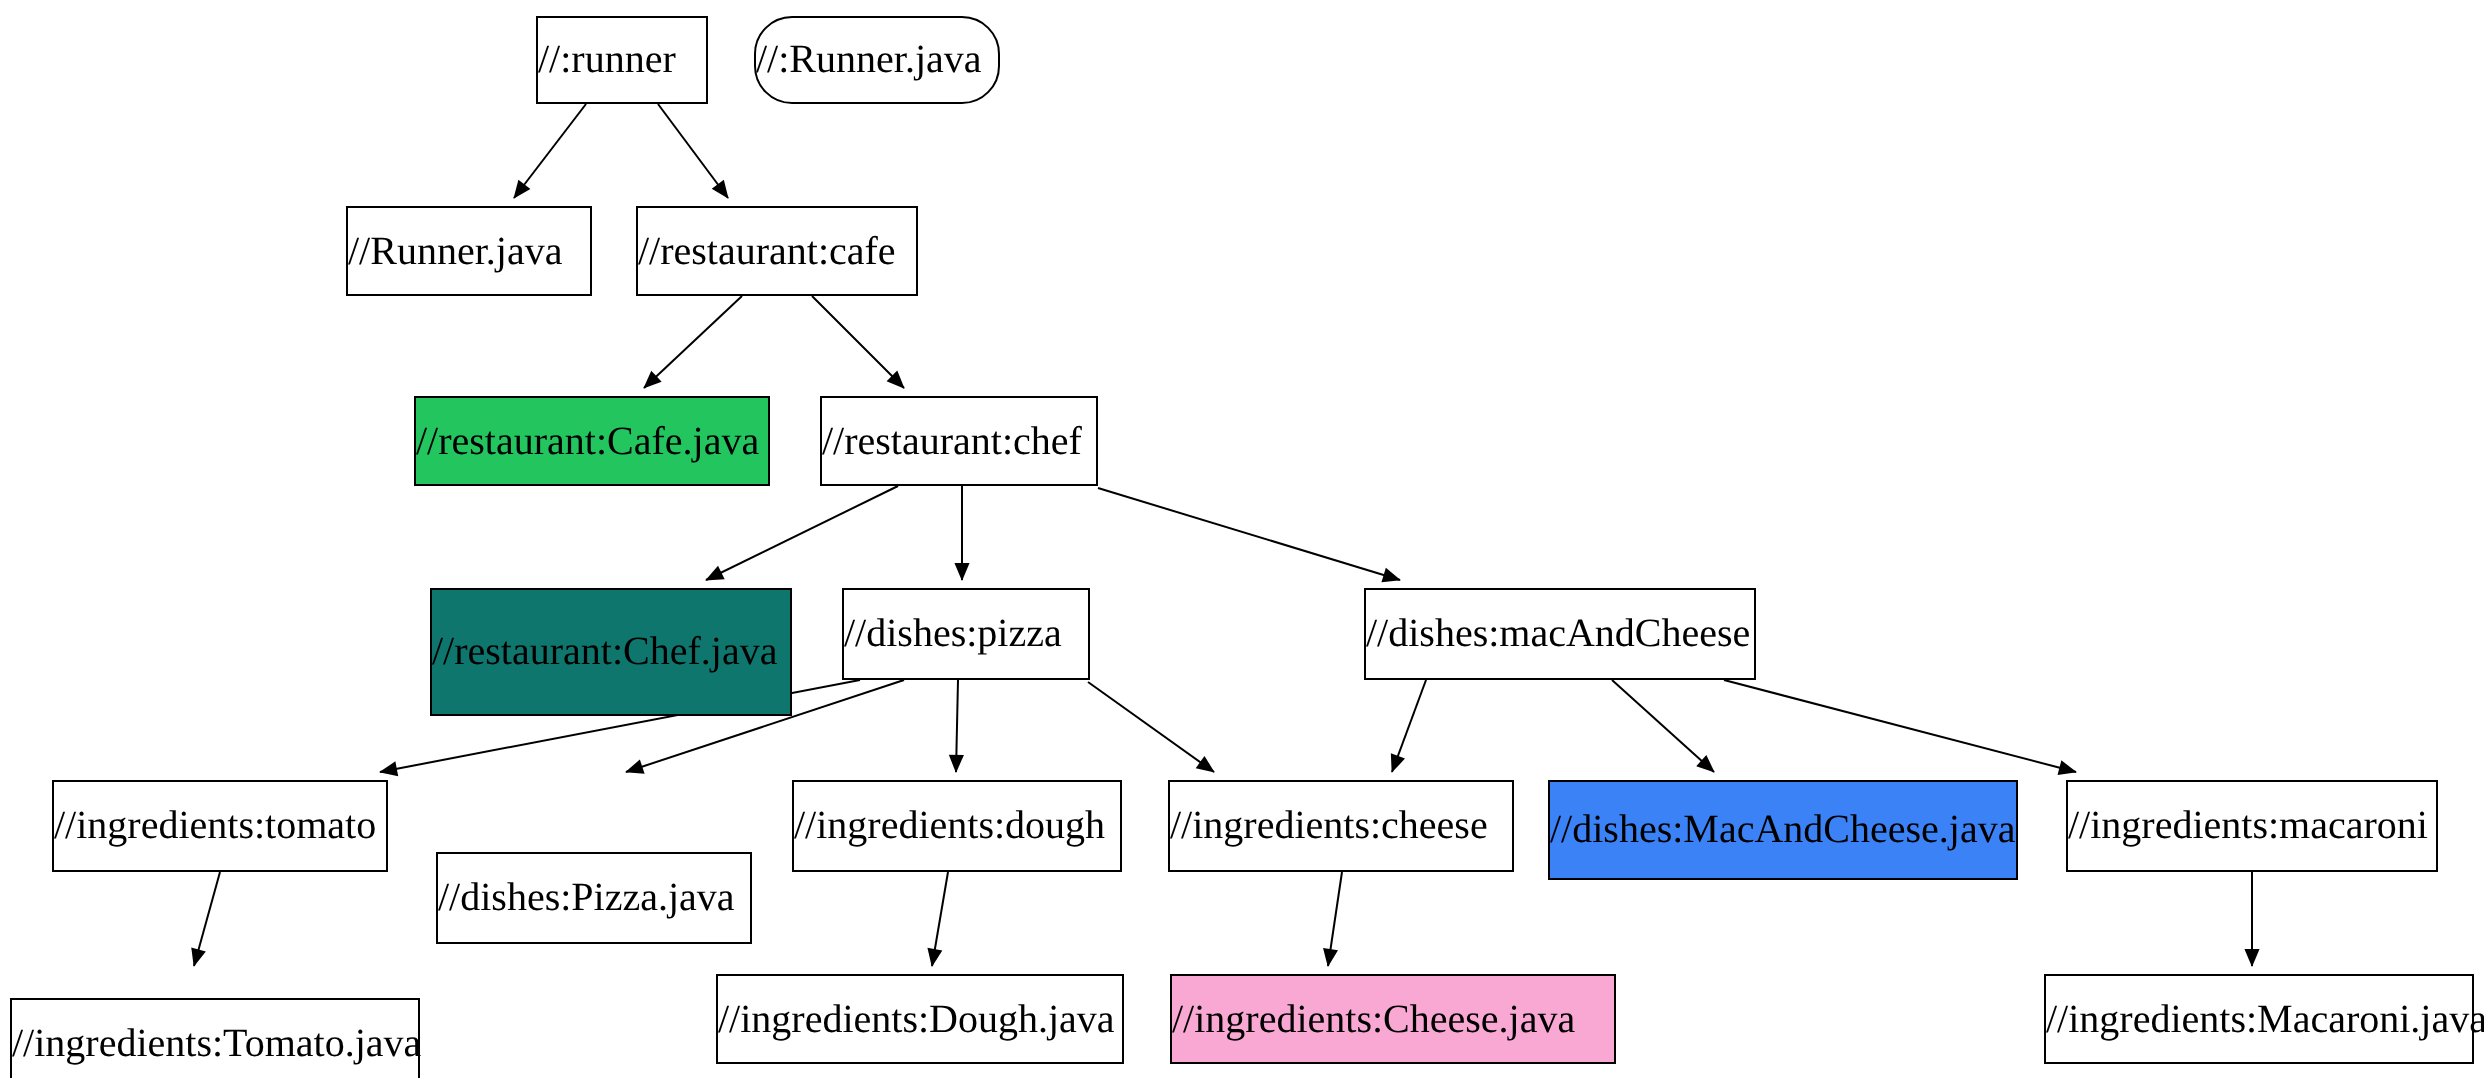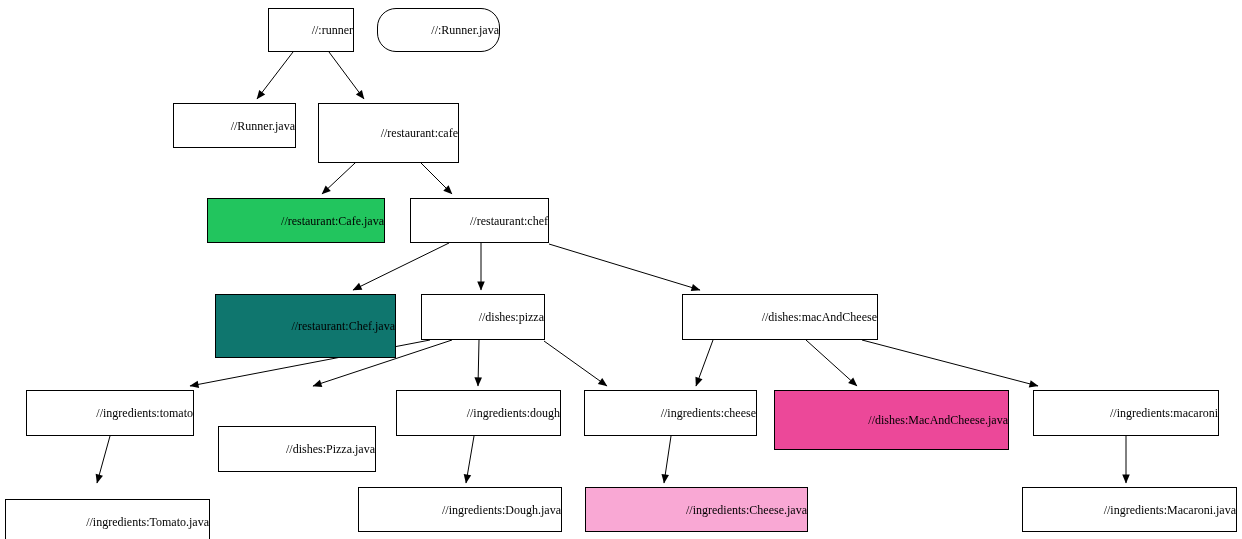--- a/index.html
+++ b/index.html
@@ -23,22 +23,22 @@
     height: 539px;
   }
   .graph-node {
     position: absolute;
     box-sizing: border-box;
     background: #ffffff;
     border: 1px solid #000000;
     color: #000000;
     display: flex;
     align-items: center;
-    justify-content: flex-end;
-    font-size: 12px;
+    justify-content: flex-start;
+    font-size: 20px;
     line-height: 1;
     white-space: nowrap;
     z-index: 2;
   }
 </style>
 </head>
 <body>
 
 <div class="canvas">
   <svg class="edge-layer" width="1242" height="539" viewBox="0 0 1242 539" xmlns="http://www.w3.org/2000/svg">
@@ -71,21 +71,21 @@
   <div id="nodes">
       <div class="graph-node" style="left: 268px; top: 8px; width: 86px; height: 44px; background: rgb(255, 255, 255); border-color: rgb(0, 0, 0); color: rgb(0, 0, 0);">
         <span>//:runner</span>
       </div>
       <div class="graph-node" style="left: 377px; top: 8px; width: 123px; height: 44px; background: rgb(255, 255, 255); border-color: rgb(0, 0, 0); color: rgb(0, 0, 0); border-radius: 19px;">
         <span>//:Runner.java</span>
       </div>
       <div class="graph-node" style="left: 173px; top: 103px; width: 123px; height: 45px; background: rgb(255, 255, 255); border-color: rgb(0, 0, 0); color: rgb(0, 0, 0);">
         <span>//Runner.java</span>
       </div>
-      <div class="graph-node" style="left: 318px; top: 103px; width: 141px; height: 60px; background: rgb(255, 255, 255); border-color: rgb(0, 0, 0); color: rgb(0, 0, 0);">
+      <div class="graph-node" style="left: 318px; top: 103px; width: 141px; height: 45px; background: rgb(255, 255, 255); border-color: rgb(0, 0, 0); color: rgb(0, 0, 0);">
         <span>//restaurant:cafe</span>
       </div>
       <div class="graph-node" style="left: 207px; top: 198px; width: 178px; height: 45px; background: #22c55e; border-color: rgb(0, 0, 0); color: rgb(0, 0, 0);">
         <span>//restaurant:Cafe.java</span>
       </div>
       <div class="graph-node" style="left: 410px; top: 198px; width: 139px; height: 45px; background: rgb(255, 255, 255); border-color: rgb(0, 0, 0); color: rgb(0, 0, 0);">
         <span>//restaurant:chef</span>
       </div>
       <div class="graph-node" style="left: 215px; top: 294px; width: 181px; height: 64px; background: #0f766e; border-color: rgb(0, 0, 0); color: rgb(0, 0, 0);">
         <span>//restaurant:Chef.java</span>
@@ -101,21 +101,21 @@
       </div>
       <div class="graph-node" style="left: 218px; top: 390px; width: 158px; height: 46px; background: rgb(255, 255, 255); border-color: rgb(0, 0, 0); color: rgb(0, 0, 0); margin-top: 36px;">
         <span>//dishes:Pizza.java</span>
       </div>
       <div class="graph-node" style="left: 396px; top: 390px; width: 165px; height: 46px; background: rgb(255, 255, 255); border-color: rgb(0, 0, 0); color: rgb(0, 0, 0);">
         <span>//ingredients:dough</span>
       </div>
       <div class="graph-node" style="left: 584px; top: 390px; width: 173px; height: 46px; background: rgb(255, 255, 255); border-color: rgb(0, 0, 0); color: rgb(0, 0, 0);">
         <span>//ingredients:cheese</span>
       </div>
-      <div class="graph-node" style="left: 774px; top: 390px; width: 235px; height: 60px; background: #ec4899; border-color: rgb(0, 0, 0); color: rgb(0, 0, 0); padding-left: 16px;">
+      <div class="graph-node" style="left: 774px; top: 390px; width: 235px; height: 50px; background: #3b82f6; border-color: rgb(0, 0, 0); color: rgb(0, 0, 0);">
         <span>//dishes:MacAndCheese.java</span>
       </div>
       <div class="graph-node" style="left: 1033px; top: 390px; width: 186px; height: 46px; background: rgb(255, 255, 255); border-color: rgb(0, 0, 0); color: rgb(0, 0, 0);">
         <span>//ingredients:macaroni</span>
       </div>
       <div class="graph-node" style="left: 5px; top: 487px; width: 205px; height: 45px; background: rgb(255, 255, 255); border-color: rgb(0, 0, 0); color: rgb(0, 0, 0); margin-top: 12px;">
         <span>//ingredients:Tomato.java</span>
       </div>
       <div class="graph-node" style="left: 358px; top: 487px; width: 204px; height: 45px; background: rgb(255, 255, 255); border-color: rgb(0, 0, 0); color: #000000;">
         <span>//ingredients:Dough.java</span>

